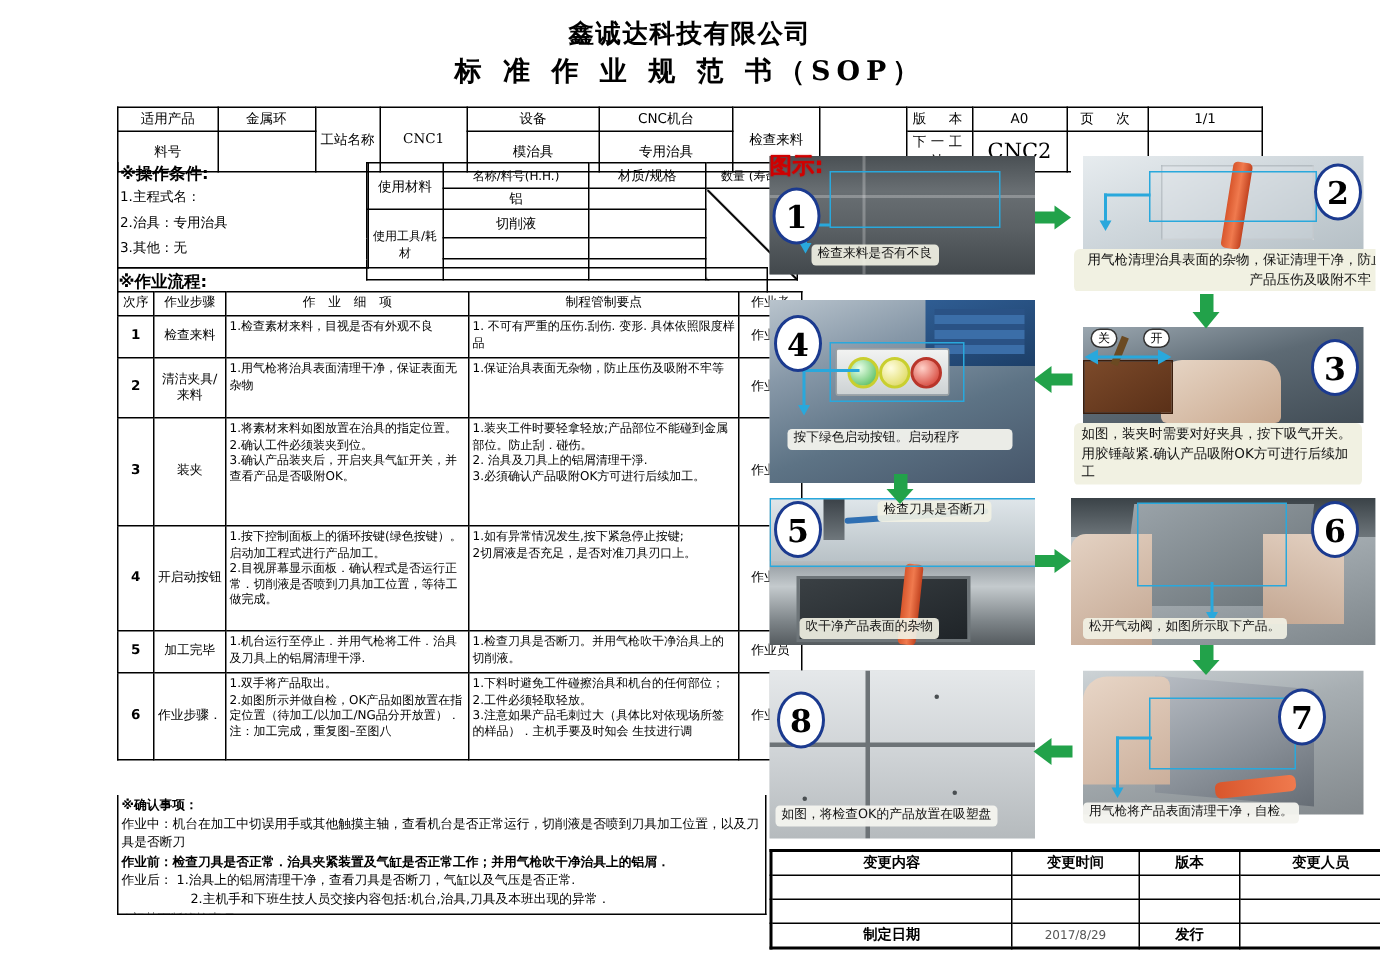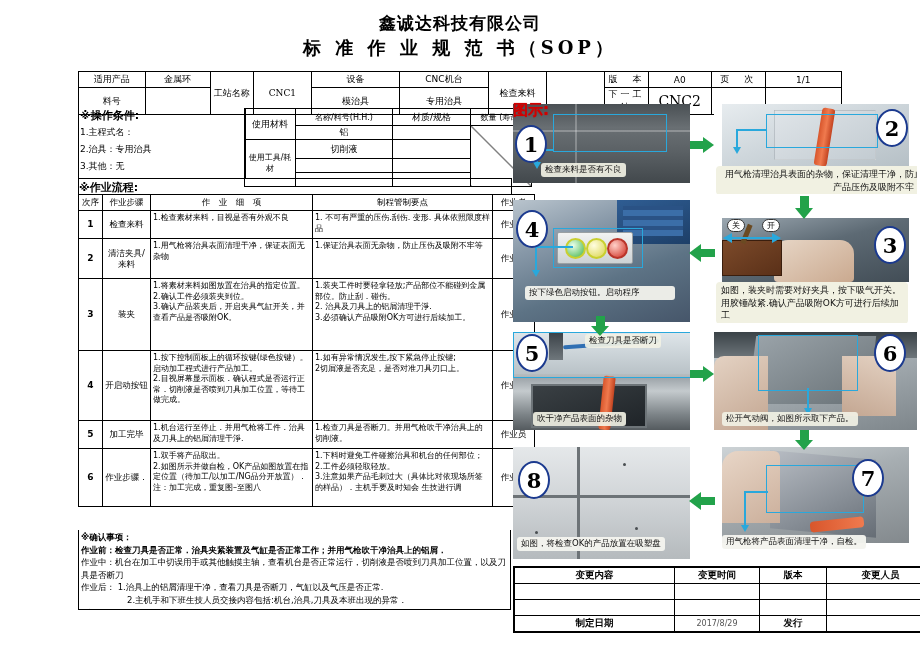--- a/index.html
+++ b/index.html
@@ -230,22 +230,22 @@
       <td class="ctrl" style="white-space:pre-line">1.下料时避免工件碰擦治具和机台的任何部位；
 2.工件必须轻取轻放。
 3.注意如果产品毛刺过大（具体比对依现场所签的样品）．主机手要及时知会 生技进行调</td>
       <td class="who">作业员</td>
     </tr>
   </tbody>
     </table>
 
   <div class="notes">
     <div style="font-weight:bold">※确认事项：</div>
+    <div>作业中：机台在加工中切误用手或其他触摸主轴，查看机台是否正常运行，切削液是否喷到刀具加工位置，以及刀具是否断刀</div>
     <div style="font-weight:bold">作业前：检查刀具是否正常．治具夹紧装置及气缸是否正常工作；并用气枪吹干净治具上的铝屑．</div>
-    <div>作业中：机台在加工中切误用手或其他触摸主轴，查看机台是否正常运行，切削液是否喷到刀具加工位置，以及刀具是否断刀</div>
     <div>作业后： 1.治具上的铝屑清理干净，查看刀具是否断刀，气缸以及气压是否正常.</div>
     <div style="padding-left:46px">2.主机手和下班生技人员交接内容包括:机台,治具,刀具及本班出现的异常．</div>
     <div>※门禁面版管控事项:</div>
 
   </div>
 
 
   <div class="tu-shi">图示:</div>
 
   <div class="photos">

